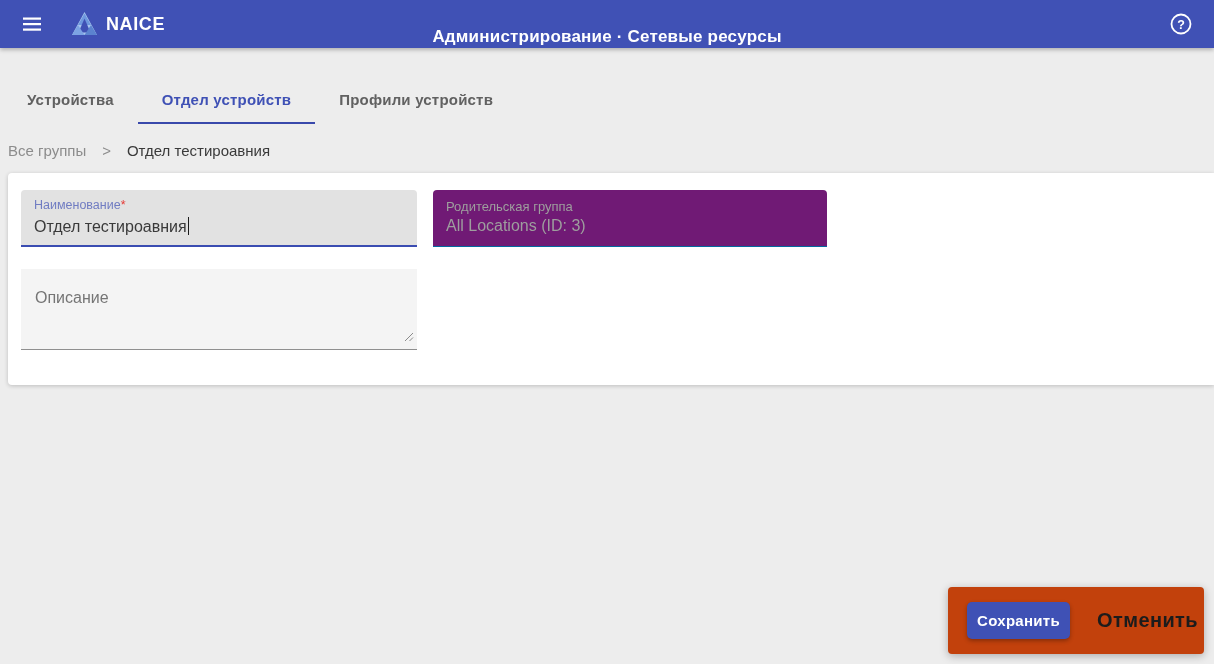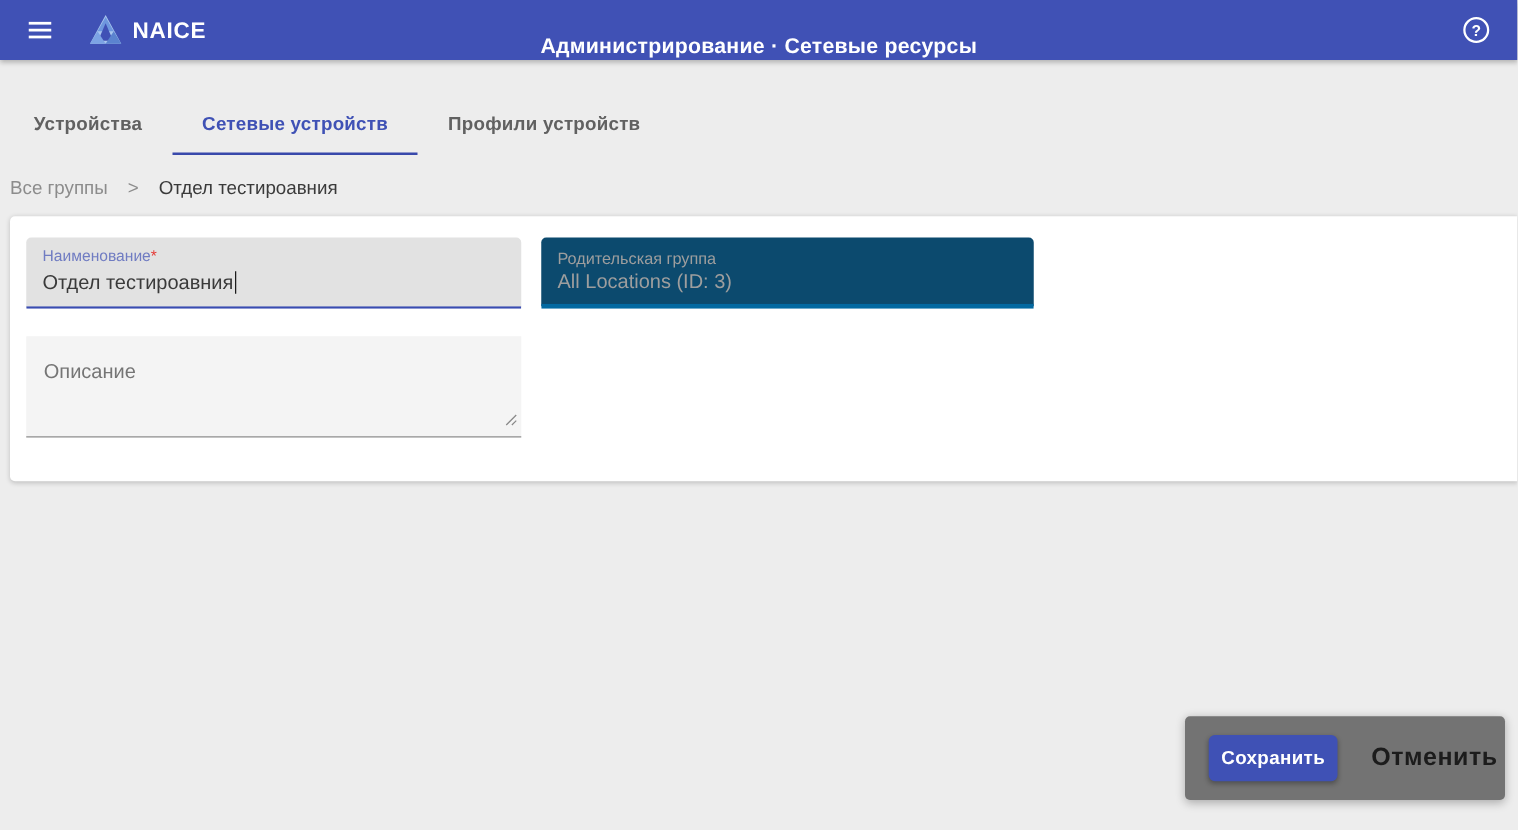--- a/index.html
+++ b/index.html
@@ -101,22 +101,22 @@
   .caret {
     display: inline-block;
     width: 1.5px; height: 18px;
     background: #1c1c1c;
     vertical-align: text-bottom;
     margin-left: 1px;
   }
 
   .field-parent {
     width: 394px; height: 57px;
-    background: #0c4a6e;
-    border-bottom: 4px solid #0369a1;
+    background: #701a75;
+    border-bottom: 1px solid #0369a1;
     padding-top: 9px;
     cursor: default;
   }
   .field-parent .field-label-sm { color: #9e9e9e; font-size: 13px; }
   .field-parent .field-value { color: #9e9e9e; margin-top: 3px; }
 
   .field-desc {
     position: relative;
     margin-top: 22px;
     width: 396px; height: 81px;
@@ -124,23 +124,23 @@
     border-bottom: 1px solid #8f8f8f;
     border-radius: 0;
     padding: 20px 12px 0 14px;
   }
   .field-desc .placeholder { font-size: 16px; color: #757575; }
   .resize-handle { position: absolute; right: 3px; bottom: 3px; }
 
   
   .actions-card {
     position: fixed;
-    right: 10px; bottom: 24px;
+    right: 10px; bottom: 10px;
     width: 256px; height: 67px;
-    background: #737373;
+    background: #c2410c;
     border-radius: 4px;
     box-shadow: 0 2px 8px rgba(0,0,0,0.28);
     display: flex;
     align-items: center;
     padding-left: 19px;
     gap: 21px;
   }
   .btn-save {
     width: 113px; height: 37px;
     background: #3f51b5;
@@ -191,21 +191,21 @@
   <div class="help-btn">
     <svg width="26" height="26" viewBox="0 0 26 26">
       <circle cx="13" cy="13" r="9.5" fill="none" stroke="#fff" stroke-width="1.8"></circle>
       <text x="13" y="17.5" text-anchor="middle" font-size="12.5" font-weight="bold" fill="#fff" font-family="'Liberation Sans', sans-serif">?</text>
     </svg>
   </div>
 </header>
 
 <nav class="tabs">
   <div class="tab">Устройства</div>
-  <div class="tab active">Сетевые устройств</div>
+  <div class="tab active">Отдел устройств</div>
   <div class="tab">Профили устройств</div>
 </nav>
 
 <div class="breadcrumb">
   <span class="root">Все группы</span>
   <span class="sep">&gt;</span>
   <span class="current">Отдел тестироавния</span>
 </div>
 
 <section class="form-card">

